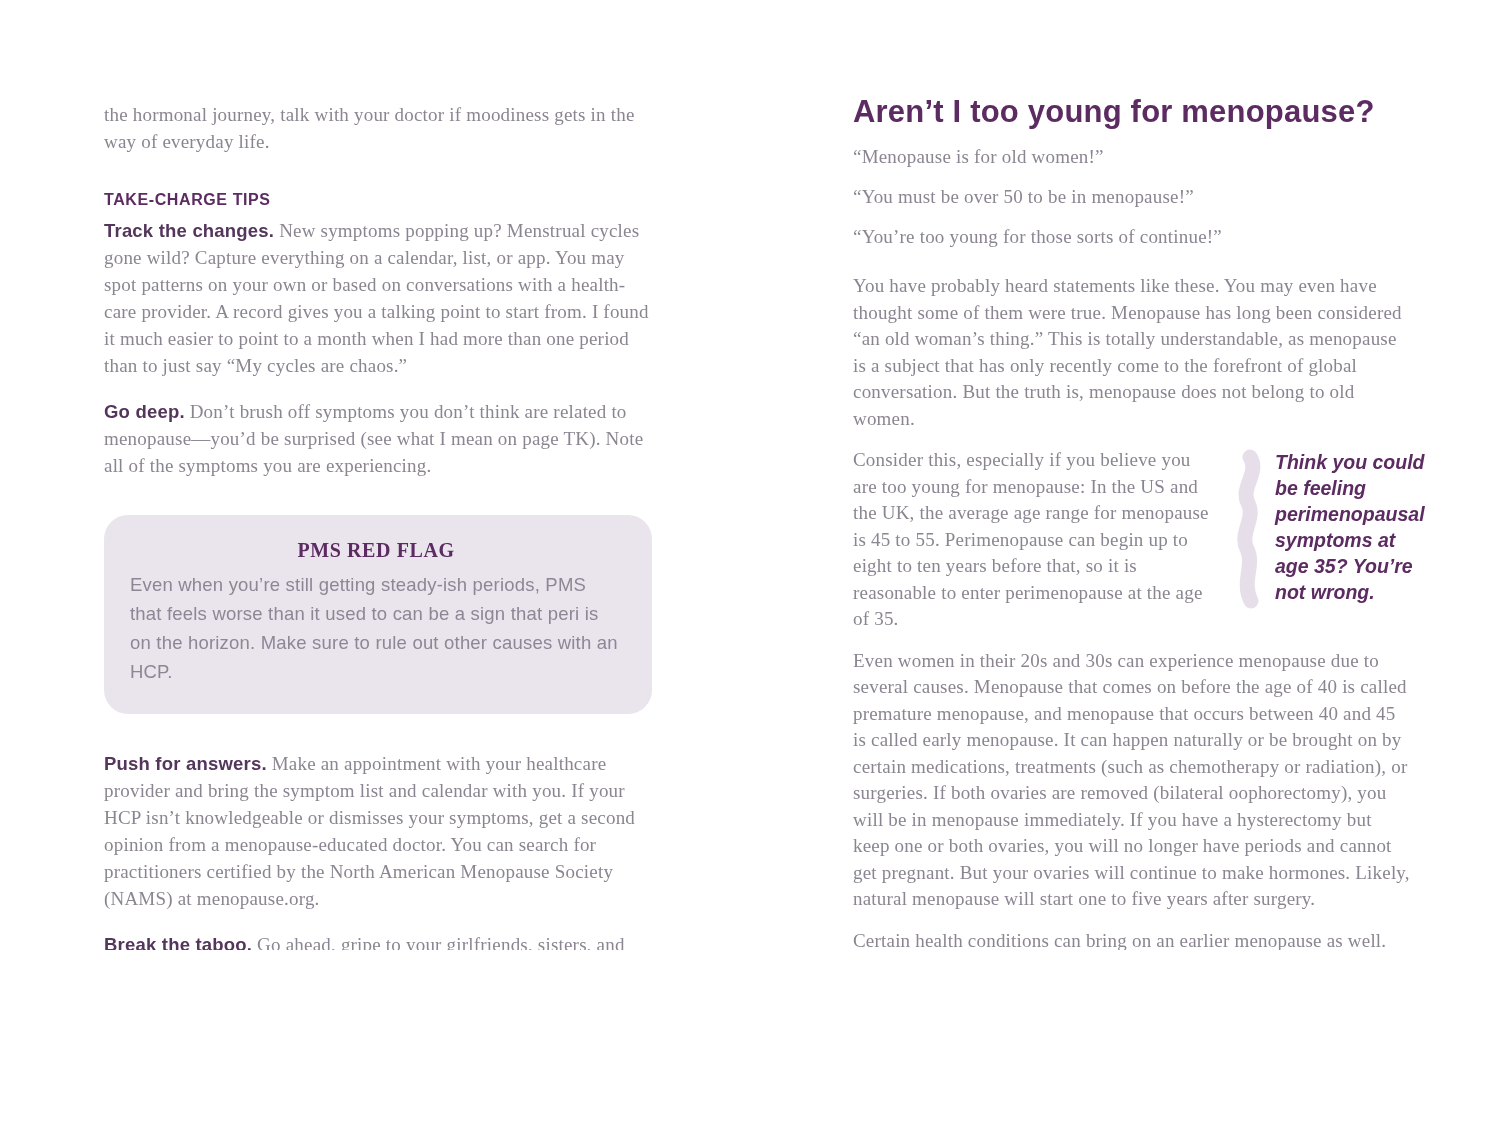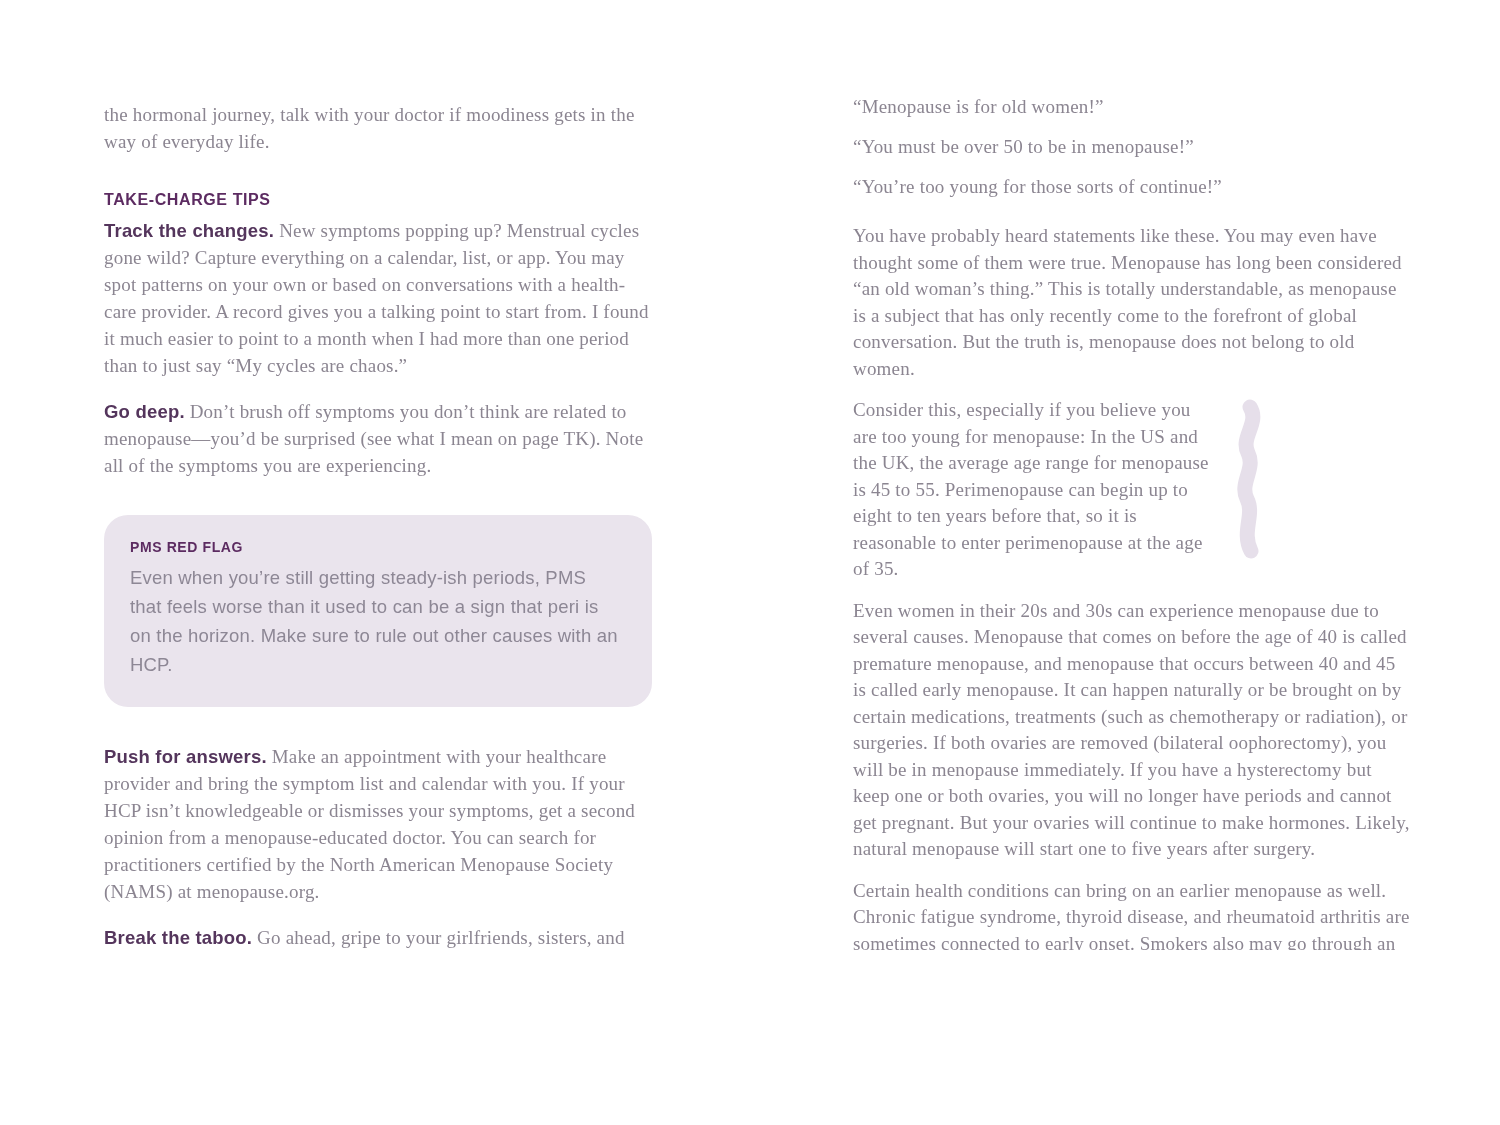--- a/index.html
+++ b/index.html
@@ -35,23 +35,24 @@
   }
 
   .pms-box{
     margin:36px 0 36px 0;
     background:var(--box-bg);
     border-radius:24px;
     padding:24px 30px 28px 26px;
   }
   .pms-box h3{
     margin:0 0 8px 0;
-    font-family:Liberation Sans, sans-serif;
-    font-weight:bold;font-size:14px;letter-spacing:.6px;
+    font-family:Liberation Serif, serif;
+    font-weight:bold;font-size:20px;letter-spacing:.6px;
     color:var(--accent);
+    text-align:center;
   }
   .pms-box p{
     margin:0;
     font-family:"Liberation Sans",sans-serif;
     font-size:18.5px;line-height:29px;
     color:var(--box-text);
     letter-spacing:.2px;
   }
 
   .page-title{
@@ -120,35 +121,37 @@
       <h3>PMS RED FLAG</h3>
       <p>Even when you’re still getting steady-ish periods, PMS that feels worse than it used to can be a sign that peri is on the horizon. Make sure to rule out other causes with an HCP.</p>
     </aside>
 
     <p class="body-text"><span class="lead-in">Push for answers.</span> <span>Make an appointment with your healthcare provider and bring the symptom list and calendar with you. If your HCP isn’t knowledgeable or dismisses your symptoms, get a second opinion from a menopause-educated doctor. You can search for practitioners certified by the North American Menopause Society (NAMS) at menopause.org.</span></p>
 
     <p class="body-text"><span class="lead-in">Break the taboo.</span> <span>Go ahead, gripe to your girlfriends, sisters, and cousins about perimenopause. Offer to be there for each other—to simply vent or be wingwomen at healthcare appointments. Just keep in mind that there is no right or wrong way to do the menopausal transition. It is your journey and should not be compared to anyone else’s.</span></p>
   </section>
 
   <section class="page page-right">
+    <h1 class="page-title">Aren’t I too young for menopause?</h1>
 
     <div class="quotes">
       <p class="quote">“Menopause is for old women!”</p>
       <p class="quote">“You must be over 50 to be in menopause!”</p>
       <p class="quote">“You’re too young for those sorts of continue!”</p>
     </div>
 
     <p class="body-text">You have probably heard statements like these. You may even have thought some of them were true. Menopause has long been considered “an old woman’s thing.” This is totally understandable, as menopause is a subject that has only recently come to the forefront of global conversation. But the truth is, menopause does not belong to old women.</p>
 
     <div class="consider-row">
       <p class="body-text narrow">Consider this, especially if you believe you are too young for menopause: In the US and the UK, the average age range for menopause is 45 to 55. Perimenopause can begin up to eight to ten years before that, so it is reasonable to enter perimenopause at the age of 35.</p>
       <aside class="margin-note">
         <svg class="squiggle" viewBox="0 0 30 160" aria-hidden="true">
           <path d="M15 8 C 25 24, 5 38, 13 54 C 21 70, 4 84, 12 100 C 20 116, 6 132, 16 152"></path>
         </svg>
+        <p class="note-text">Think you could be feeling perimenopausal symptoms at age 35? You’re not wrong.</p>
       </aside>
     </div>
 
     <p class="body-text">Even women in their 20s and 30s can experience menopause due to several causes. Menopause that comes on before the age of 40 is called premature menopause, and menopause that occurs between 40 and 45 is called early menopause. It can happen naturally or be brought on by certain medications, treatments (such as chemotherapy or radiation), or surgeries. If both ovaries are removed (bilateral oophorectomy), you will be in menopause immediately. If you have a hysterectomy but keep one or both ovaries, you will no longer have periods and cannot get pregnant. But your ovaries will continue to make hormones. Likely, natural menopause will start one to five years after surgery.</p>
 
     <p class="body-text">Certain health conditions can bring on an earlier menopause as well. Chronic fatigue syndrome, thyroid disease, and rheumatoid arthritis are sometimes connected to early onset. Smokers also may go through an earlier menopause.</p>
   </section>
 
   <footer class="folio folio-left">
     <span class="pagenum">14</span>

